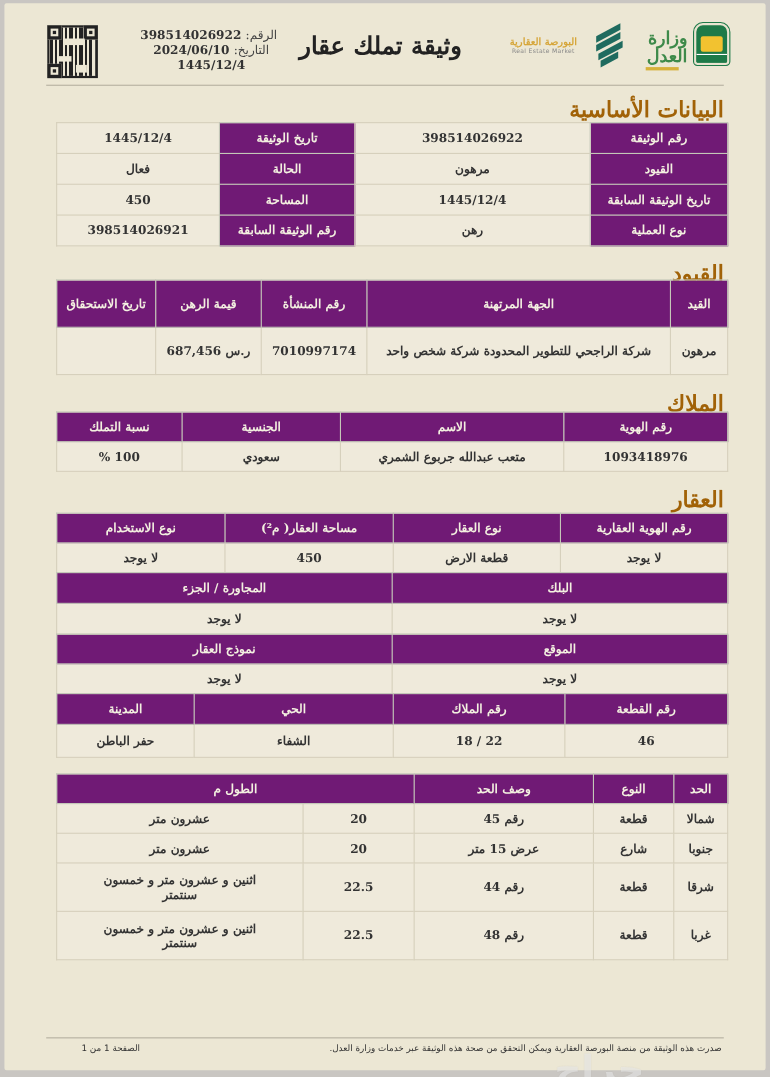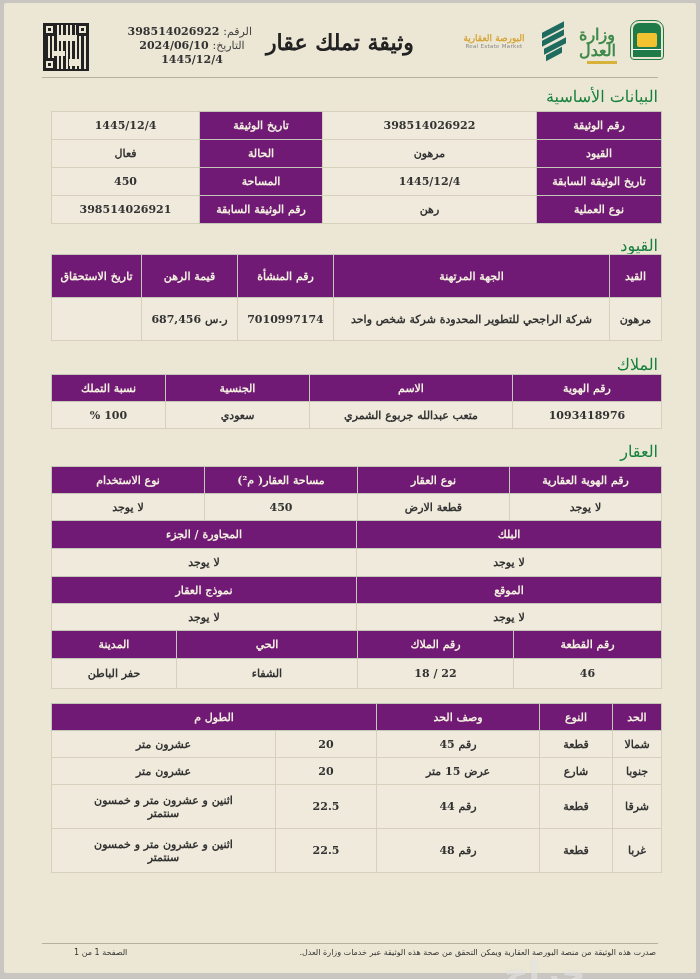--- a/index.html
+++ b/index.html
@@ -34,50 +34,50 @@
   .qr .mask3 { position:absolute; left:24px; top:34px; width:10px; height:7px; background:#ece7d4; }
 
   .meta {
     position: absolute; left: 128px; top: 22px; width: 120px;
     font-size: 11px; line-height: 14px; text-align: center; direction: rtl;
     font-weight: bold; color: #333;
   }
   .meta .row { white-space: nowrap; }
   .meta .lbl { font-weight: normal; color:#444; }
   .doc-title {
-    position: absolute; left: 262px; top: 26px; width: 160px; text-align: left;
+    position: absolute; left: 262px; top: 26px; width: 160px; text-align: center;
     font-size: 22px; font-weight: bold; direction: rtl; color: #222;
   }
   .logo-rem {
     position: absolute; left: 450px; top: 30px; width: 80px; text-align: center;
   }
   .logo-rem .ar { font-size: 9px; color: #d6a63a; font-weight: bold; direction: rtl; }
   .logo-rem .en { font-family: "DejaVu Sans", sans-serif; font-size: 5.5px; color: #888; letter-spacing: 0.3px; }
   .logo-stack {
     position: absolute; left: 532px; top: 18px; width: 36px; height: 40px;
   }
   .logo-stack span { position:absolute; width: 22px; height: 6px; background:#1f6b5f; transform: skewY(-28deg); }
   .logo-moj {
-    position: absolute; left: 575px; top: 24px; width: 46px; text-align: left;
+    position: absolute; left: 575px; top: 24px; width: 46px; text-align: right;
     color: #3e8a4a; font-size: 16px; font-weight: bold; direction: rtl; line-height: 16px;
   }
   .logo-moj .sub { display:block; height:3px; width:30px; margin:2px auto 0; background:#d7b13a; }
   .emblem {
     position: absolute; left: 627px; top: 18px; width: 32px; height: 38px;
     border-radius: 8px 8px 3px 3px; background: #1e7a48; overflow: hidden;
     border: 2px solid #e9e4d0;
     outline: 1px solid #1e7a48;
   }
   .emblem .gold { position:absolute; left:4px; top:10px; width:20px; height:14px; background:#f2c230; border-radius:2px; }
   .emblem .base { position:absolute; left:0; bottom:0; width:100%; height:8px; background:#1e7a48; border-top:1px solid #fff; }
   .header-rule { position:absolute; left: 38px; top: 74px; width: 616px; height: 1px; background: #b5b0a0; }
 
   .section-title {
     position: absolute; right: 38px; direction: rtl;
-    font-size: 16px; font-weight: normal; color: #15803d;
+    font-size: 20px; font-weight: bold; color: #a16207;
   }
   table {
     position: absolute; border-collapse: collapse; direction: rtl;
     table-layout: fixed;
   }
   td, th {
     border: 1px solid #d6d0bc;
     text-align: center; vertical-align: middle;
     font-size: 11px; font-weight: bold;
     padding: 0 4px;

